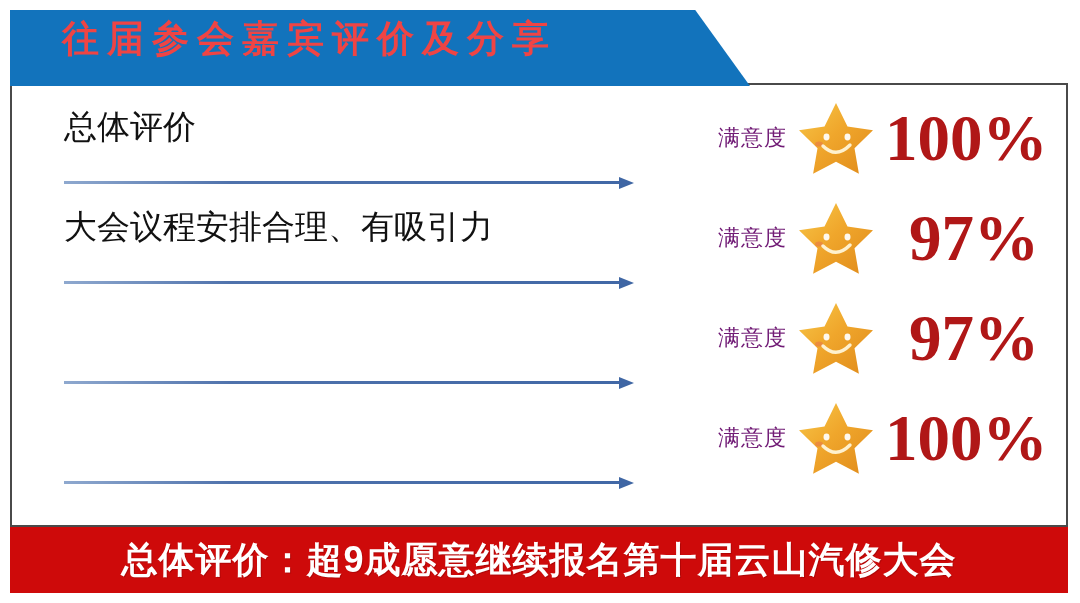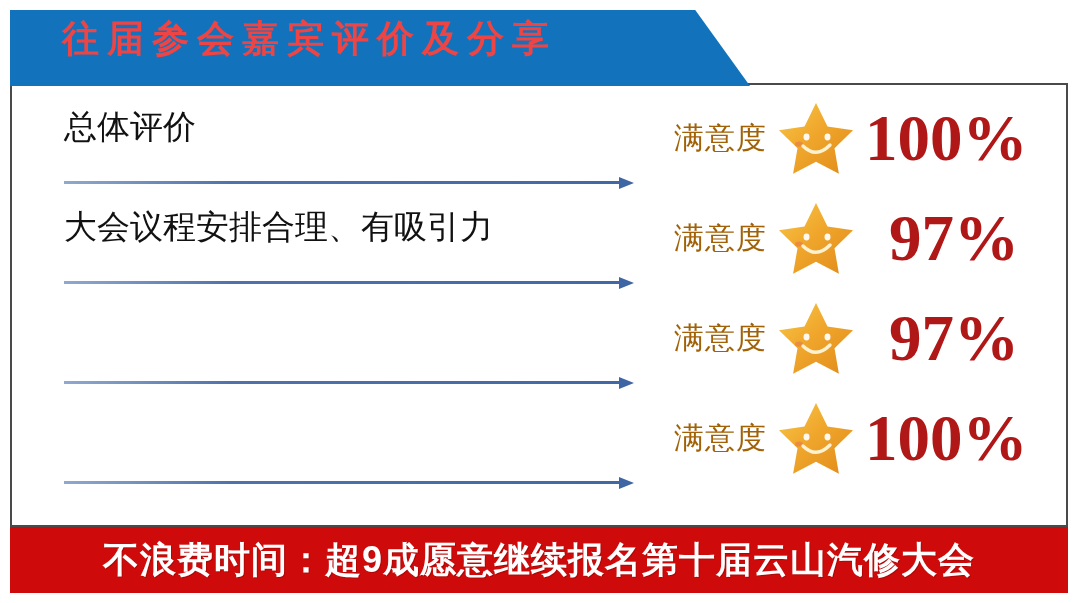--- a/index.html
+++ b/index.html
@@ -123,25 +123,26 @@
   
   .rating {
     position: absolute;
     top: 6px;
     left: 664px;
     height: 62px;
     display: flex;
     align-items: center;
   }
   .rating-label {
-    font-size: 30px;
-    color: #a16207;
+    font-size: 22px;
+    color: #701a75;
     line-height: 40px;
     white-space: nowrap;
     letter-spacing: 1px;
+    margin-left: 44px;
   }
   .star-wrap {
     position: relative;
     width: 82px;
     height: 78px;
     margin: 0 2px 0 8px;
     flex: none;
   }
   .star-wrap svg { display: block; }
 
@@ -302,16 +303,16 @@
             <path d="M28 47 Q41 60 55 46" stroke="#FFF6D8" stroke-width="3.4" fill="none" stroke-linecap="round" opacity="0.95"></path>
           </svg>
         </span>
         <span class="pct pct-100">100%</span>
       </div>
     </div>
 
   </div>
 
   <div class="footer-bar">
-    <div class="footer-text">不浪费时间：超9成愿意继续报名第十届云山汽修大会</div>
+    <div class="footer-text">总体评价：超9成愿意继续报名第十届云山汽修大会</div>
   </div>
 
 </div>
 
 </body></html>

